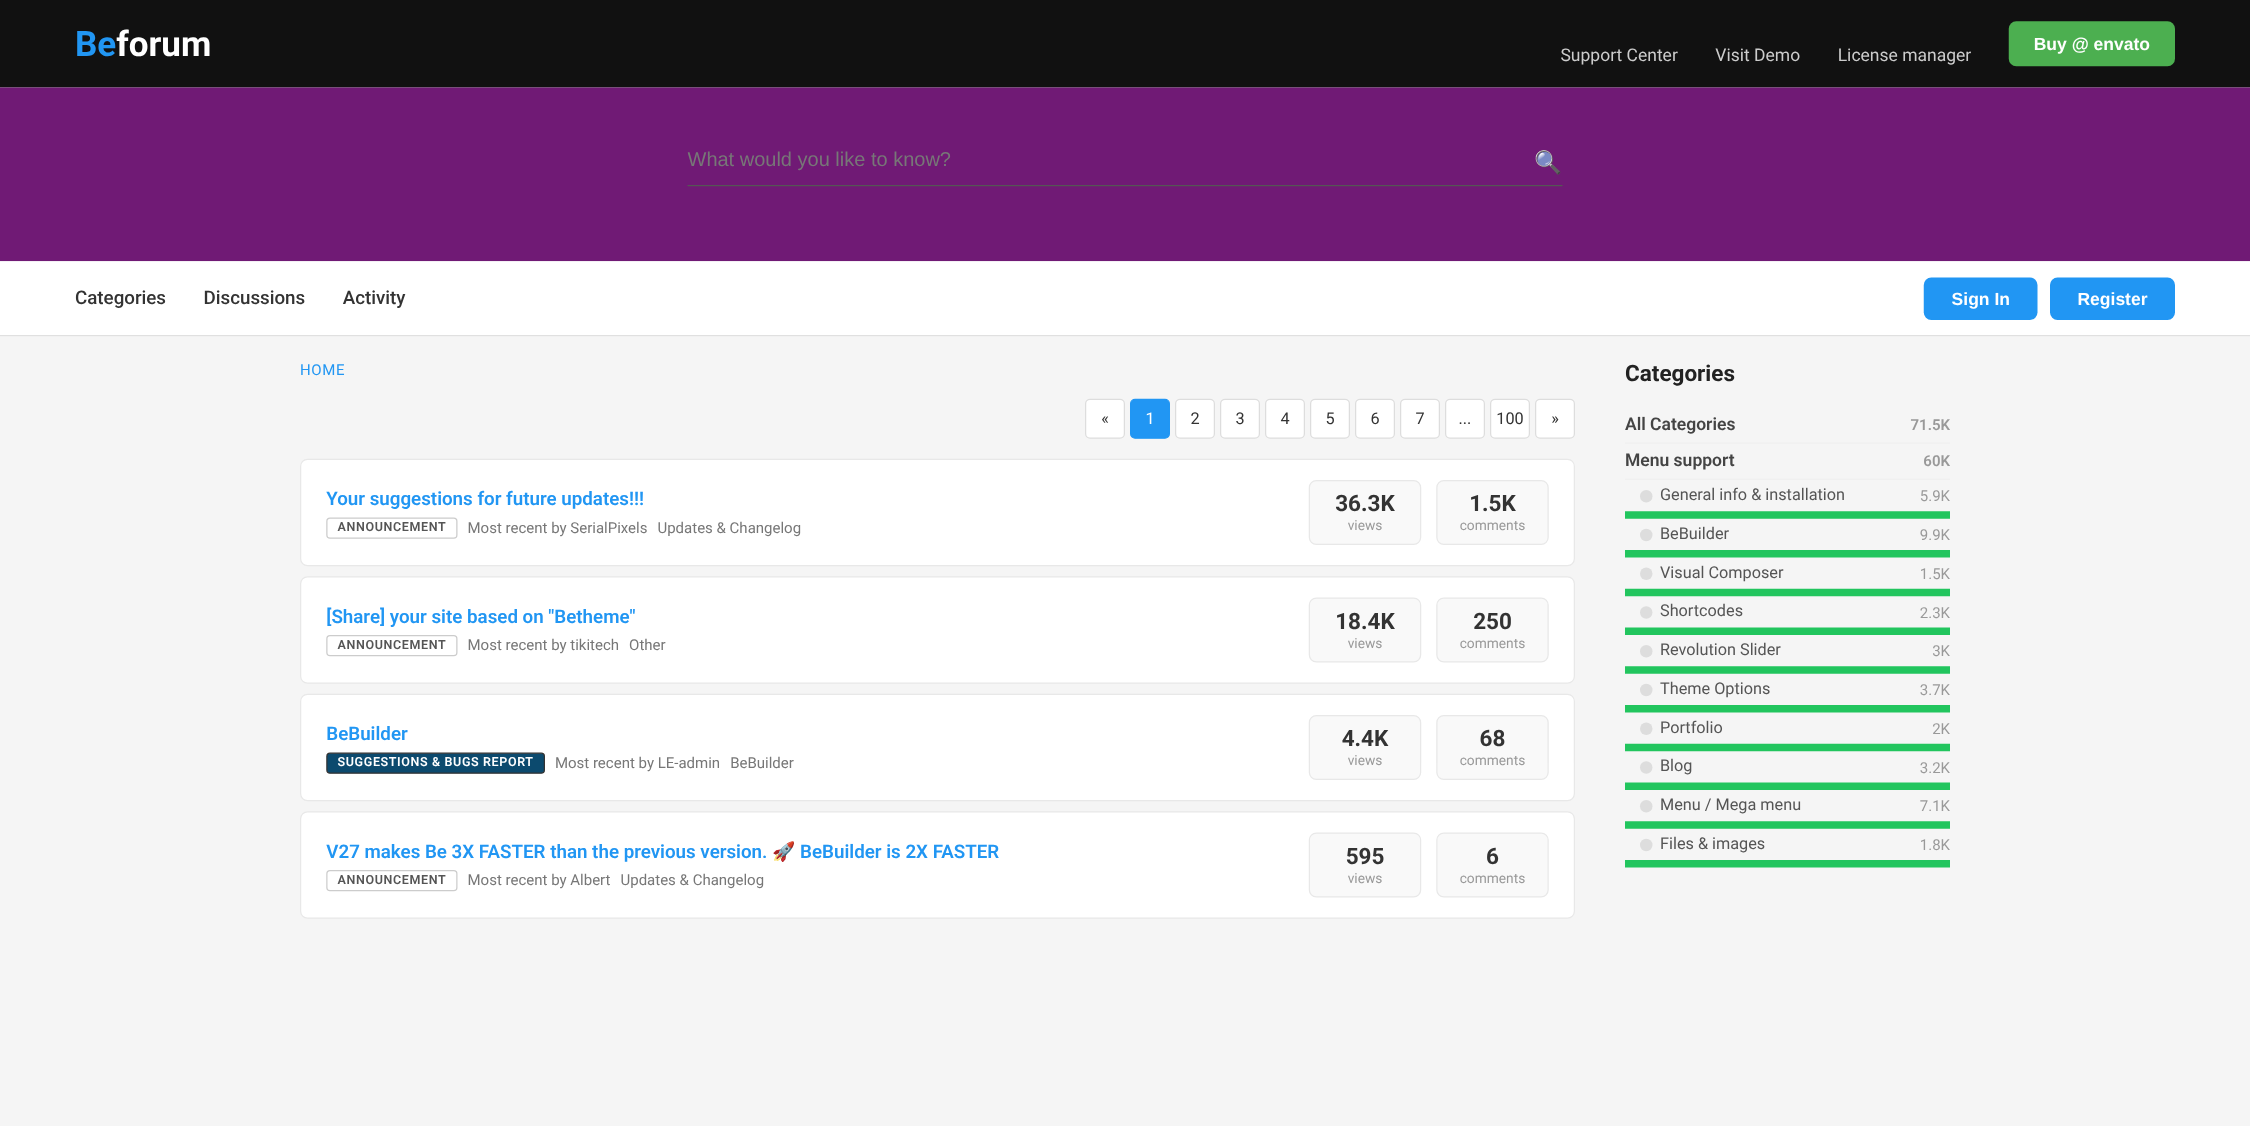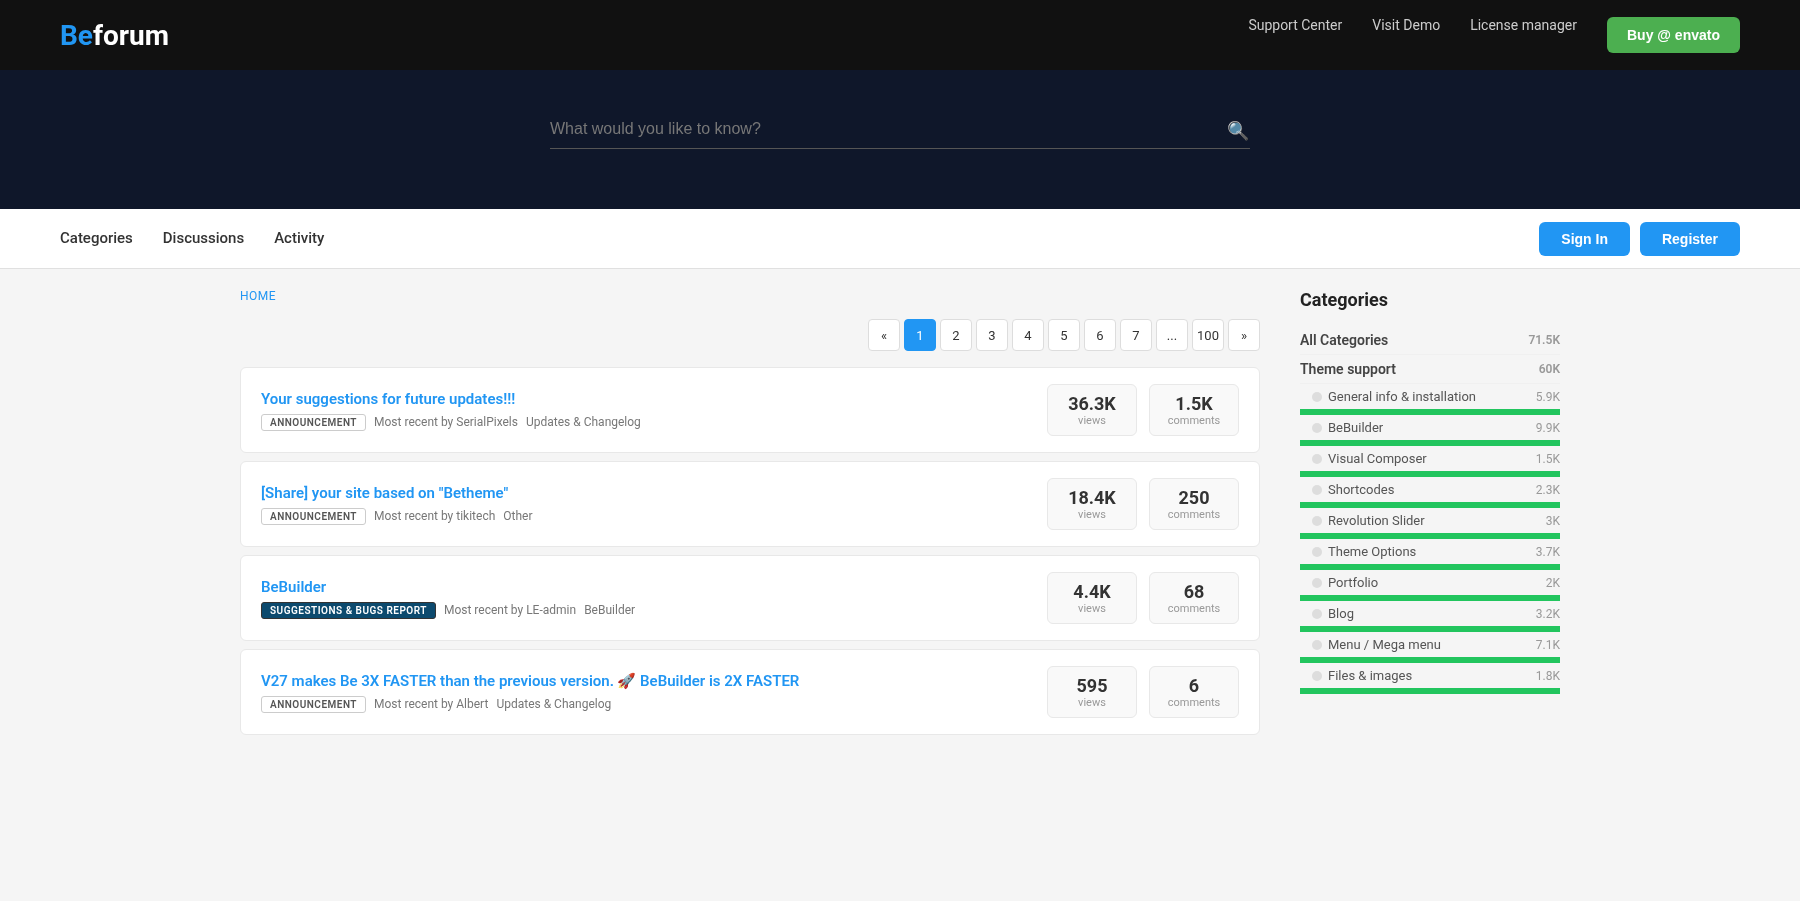--- a/index.html
+++ b/index.html
@@ -15,40 +15,40 @@
       height: 70px;
     }
     .logo {
       display: flex;
       align-items: flex-start;
       font-size: 28px;
       font-weight: 700;
       color: #fff;
     }
     .logo-be { color: #2196f3; }
-    .header-nav { display: flex; align-items: flex-start; gap: 30px; }
+    .header-nav { display: flex; align-items: flex-end; gap: 30px; }
     .header-nav a {
       color: #ccc;
       text-decoration: none;
       font-size: 14px;
     }
     .buy-btn {
       background: #4caf50;
       color: #fff;
       border: none;
       padding: 10px 20px;
       border-radius: 6px;
       font-size: 14px;
       font-weight: 600;
       cursor: pointer;
     }
 
     
     .search-area {
-      background: #0f172a;
+      background: #701a75;
       padding: 40px 60px 60px;
       display: flex;
       justify-content: center;
       align-items: center;
     }
     .search-wrap {
       position: relative;
       width: 700px;
     }
     .search-input {
@@ -411,21 +411,21 @@
 
   </div>
 
   <aside class="sidebar">
     <h2 class="sidebar-title">Categories</h2>
     <div class="cat-item main-cat">
       <span>All Categories</span>
       <span class="cat-count">71.5K</span>
     </div>
     <div class="cat-item main-cat">
-      <span>Theme support</span>
+      <span>Menu support</span>
       <span class="cat-count">60K</span>
     </div>
     <div id="sub-cat-list">
         <div class="sub-cat">
       <span class="sub-cat-indicator"></span>
       <span class="sub-cat-name">General info &amp; installation</span>
       <span class="sub-cat-count">5.9K</span>
     </div>
         <div class="sub-cat">
       <span class="sub-cat-indicator"></span>

